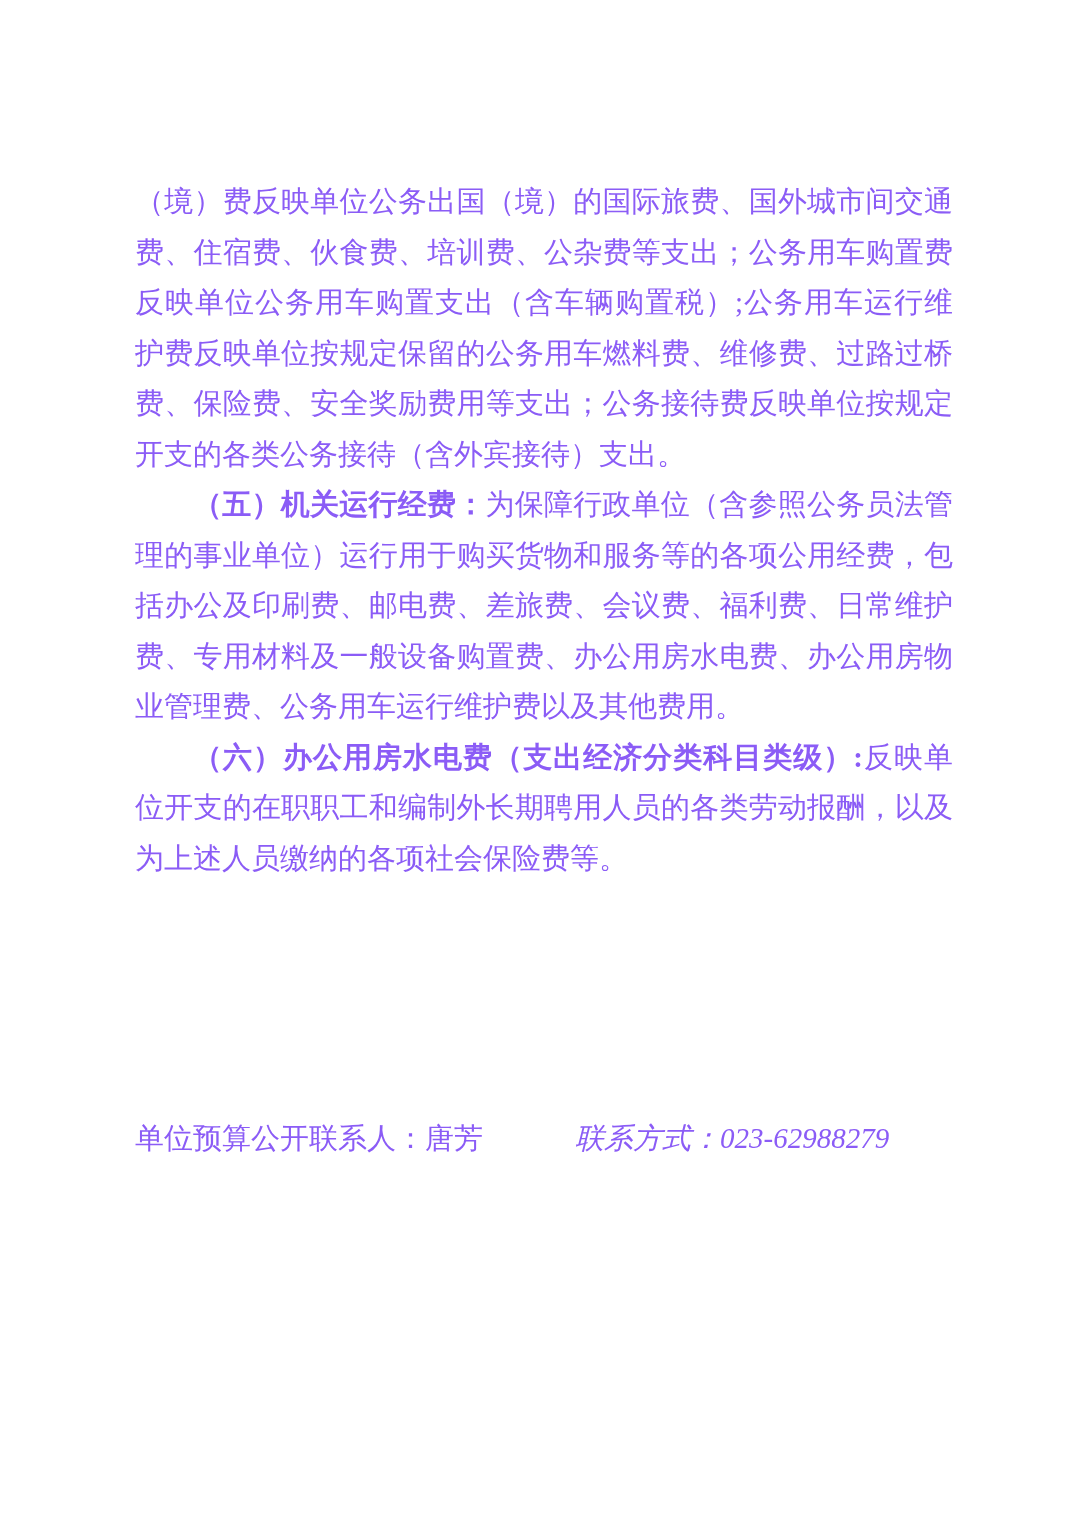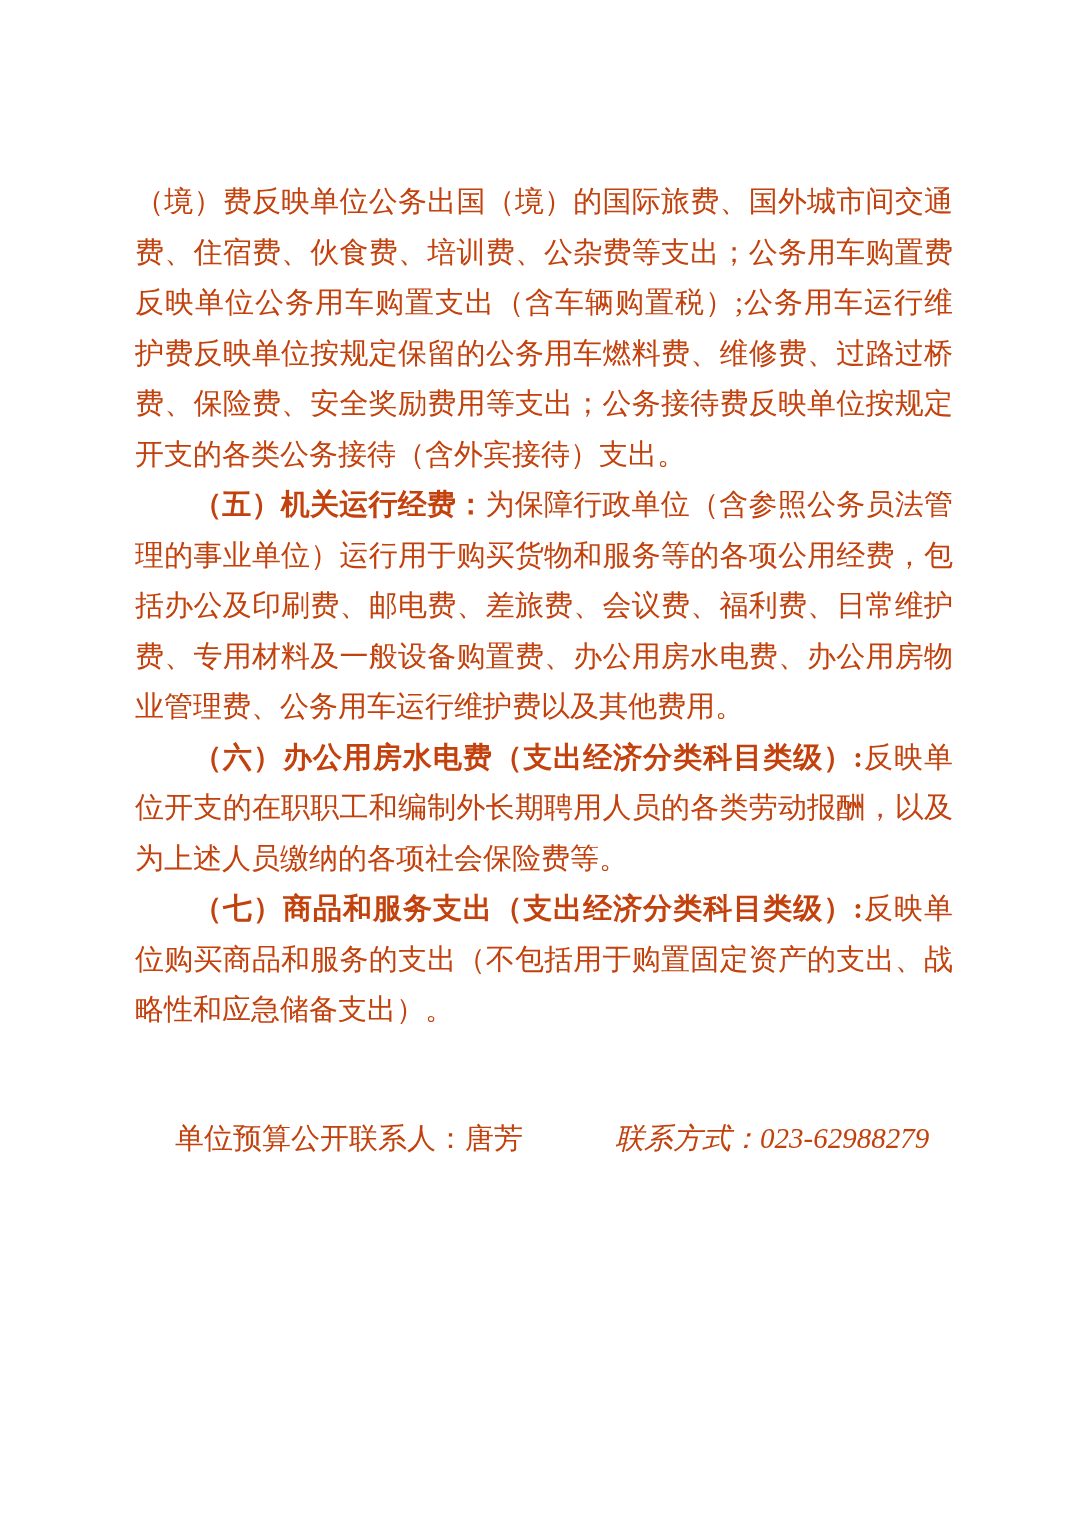--- a/index.html
+++ b/index.html
@@ -7,21 +7,21 @@
     padding: 0;
     background: #ffffff;
   }
   .page {
     position: relative;
     width: 1074px;
     height: 1361px;
     background: #ffffff;
     overflow: hidden;
     font-family: "Liberation Serif", "DejaVu Serif", serif;
-    color: #c2410c;
+    color: #8b5cf6;
   }
   .content {
     position: absolute;
     left: 135px;
     top: 176px;
     width: 818px;
     font-size: 29px;
     line-height: 50.5px;
     text-align: justify;
     text-justify: inter-character;
@@ -38,42 +38,40 @@
     font-weight: bold;
   }
   .contact {
     position: absolute;
     left: 135px;
     top: 1113px;
     width: 818px;
     font-size: 29px;
     line-height: 50.5px;
     white-space: nowrap;
-    margin-left: 40px;
   }
   .contact .phone {
     position: absolute;
     left: 440px;
     top: 0;
     font-style: italic;
   }
 </style>
 </head>
 <body>
 
 <div class="page">
   <div class="content">
 
     <p class="para"><span class="lead"></span><span>（境）费反映单位公务出国（境）的国际旅费、国外城市间交通费、住宿费、伙食费、培训费、公杂费等支出；公务用车购置费反映单位公务用车购置支出（含车辆购置税）;公务用车运行维护费反映单位按规定保留的公务用车燃料费、维修费、过路过桥费、保险费、安全奖励费用等支出；公务接待费反映单位按规定开支的各类公务接待（含外宾接待）支出。</span></p>
 
     <p class="para indented"><span class="lead">（五）机关运行经费：</span><span>为保障行政单位（含参照公务员法管理的事业单位）运行用于购买货物和服务等的各项公用经费，包括办公及印刷费、邮电费、差旅费、会议费、福利费、日常维护费、专用材料及一般设备购置费、办公用房水电费、办公用房物业管理费、公务用车运行维护费以及其他费用。</span></p>
 
     <p class="para indented"><span class="lead">（六）办公用房水电费（支出经济分类科目类级）:</span><span>反映单位开支的在职职工和编制外长期聘用人员的各类劳动报酬，以及为上述人员缴纳的各项社会保险费等。</span></p>
 
-    <p class="para indented"><span class="lead">（七）商品和服务支出（支出经济分类科目类级）:</span><span>反映单位购买商品和服务的支出（不包括用于购置固定资产的支出、战略性和应急储备支出）。</span></p>
 
   </div>
 
   <div class="contact">
     <span>单位预算公开联系人：唐芳</span>
     <span class="phone">联系方式：023-62988279</span>
   </div>
 </div>
 
 </body></html>

